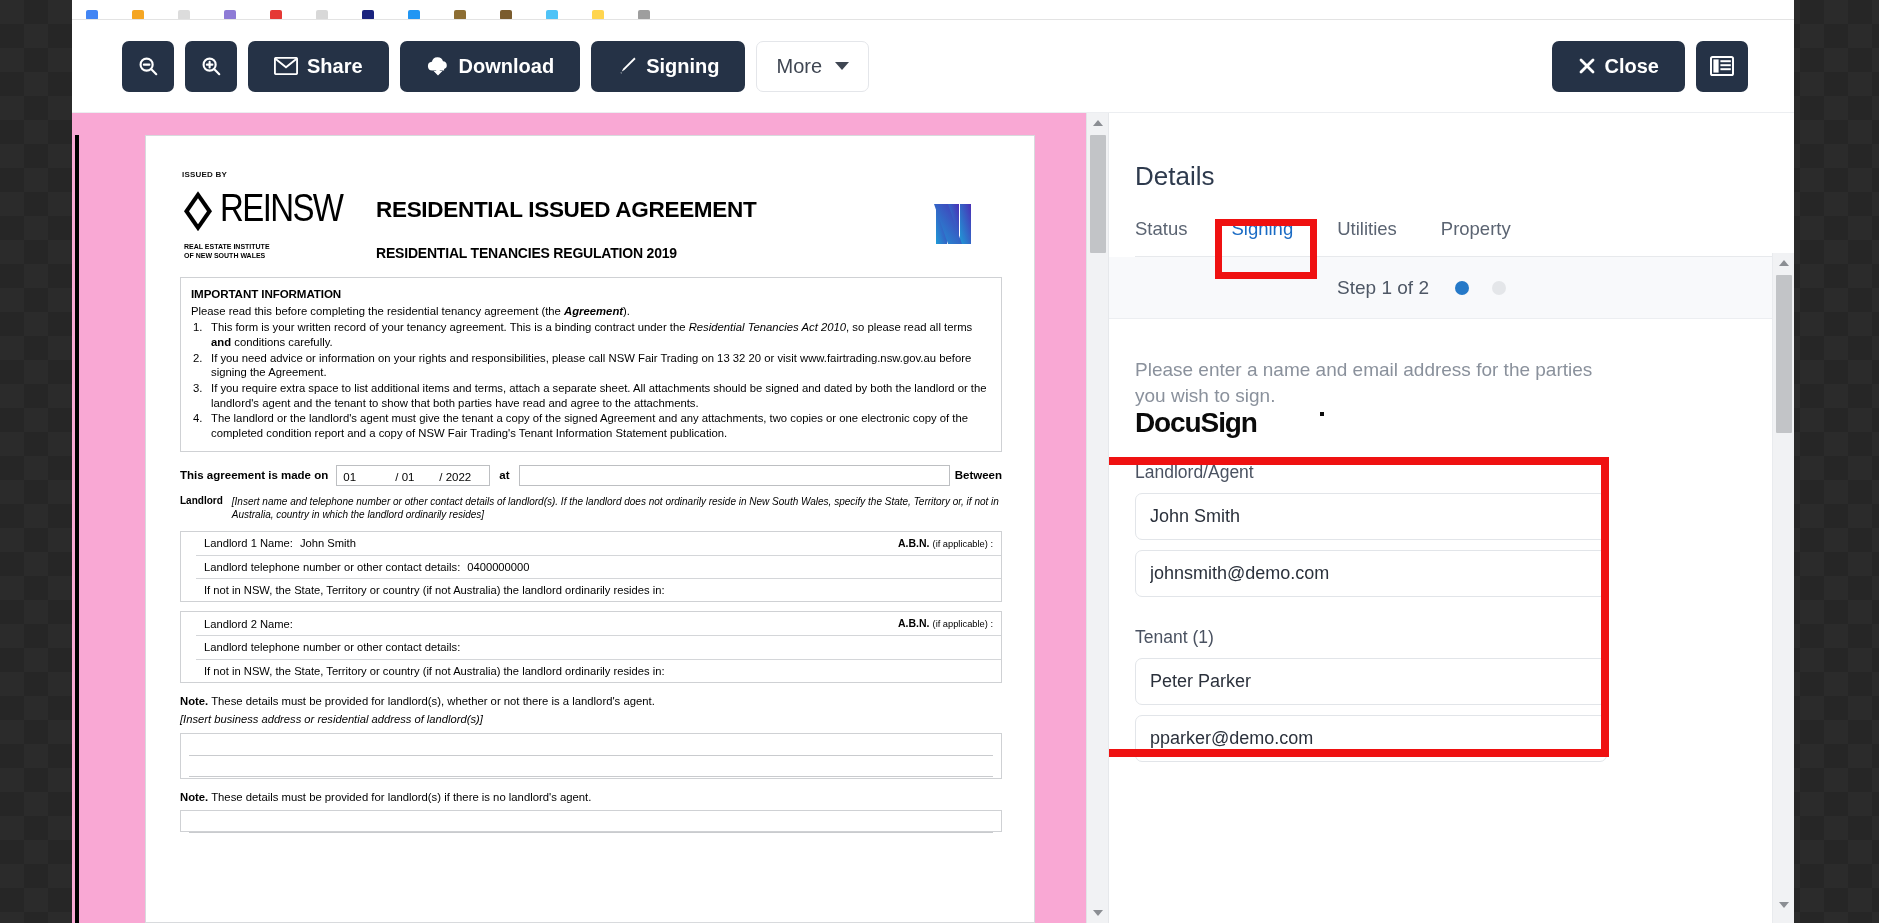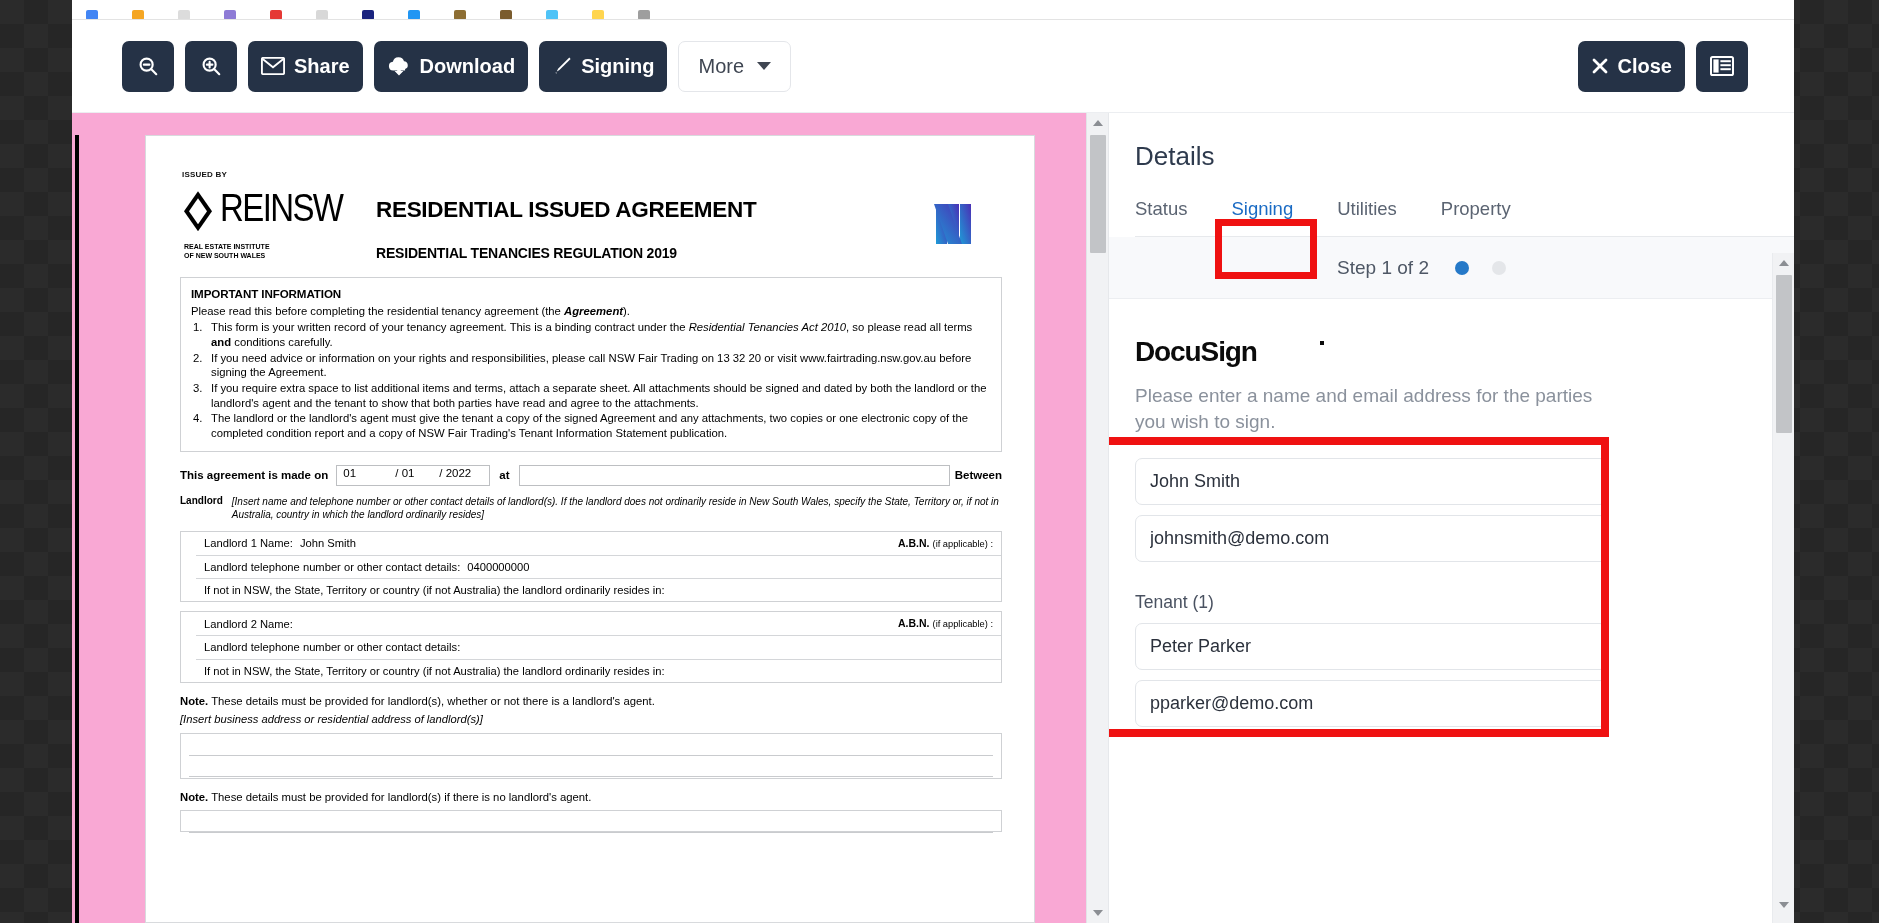--- a/index.html
+++ b/index.html
@@ -46,21 +46,21 @@
     display: flex; align-items: center;
     padding: 0 46px 0 50px;
   }
   .tb-left { display: flex; align-items: center; gap: 11px; }
   .tb-right { display: flex; align-items: center; gap: 11px; margin-left: auto; }
 
   .btn-dark {
     background: #253246; color: #ffffff;
     border: none; border-radius: 7px;
     height: 51px; display: inline-flex; align-items: center; justify-content: center;
-    gap: 9px; padding: 0 13px;
+    gap: 9px; padding: 0 26px;
     font-size: 20px; font-weight: 700;
     font-family: "Liberation Sans", sans-serif;
     cursor: pointer; white-space: nowrap;
   }
   .btn-dark.icon-only { width: 52px; padding: 0; }
   .btn-more {
     background: #ffffff; color: #3f4652;
     border: 1px solid #e4e6ea; border-radius: 7px;
     height: 51px; display: inline-flex; align-items: center; justify-content: center;
     gap: 13px; padding: 0 19px;
@@ -139,21 +139,21 @@
   #important-list { list-style: none; counter-reset: ii; }
   #important-list li { counter-increment: ii; position: relative; padding-left: 20px; margin-top: 1px;}
   #important-list li::before { content: counter(ii) "."; position: absolute; left: 2px; }
   .it { font-style: italic; }
   .bd { font-weight: 700; }
   .bdi { font-weight: 700; font-style: italic; }
 
   
   #made-on-row { display:flex; align-items:center; margin: 13px 10px 0 12px; font-size: 11.5px; }
   #made-on-label { font-weight: 700; margin-right: 8px; white-space: nowrap;}
-  .date-box { border:1px solid #bdbfc2; height: 21px; display:flex; align-items:flex-start; padding:0 6px;}
+  .date-box { border:1px solid #bdbfc2; height: 21px; display:flex; align-items:flex-end; padding:0 6px;}
   .date-box span { display:inline-block; }
   .d-dd { width: 52px; }
   .d-mm { width: 44px; }
   .d-yy { width: 44px; }
   #at-label { font-weight: 700; margin: 0 9px; }
   #at-box { border:1px solid #bdbfc2; height:21px; flex:1; }
   #between-label { font-weight: 700; margin-left: 5px; white-space: nowrap;}
 
   
   #landlord-inst { display:flex; margin: 9px 10px 0 12px; font-size: 10px;}
@@ -189,21 +189,21 @@
   }
   .sb-arrow { width:22px; height:20px; display:flex; align-items:center; justify-content:center;}
   .sb-arrow .tri-up { width:0;height:0;border-left:5px solid transparent;border-right:5px solid transparent;border-bottom:6px solid #8b8e93;}
   .sb-arrow .tri-dn { width:0;height:0;border-left:5px solid transparent;border-right:5px solid transparent;border-top:6px solid #8b8e93;}
   #doc-thumb { position:absolute; top:22px; left:3px; width:16px; height:118px; background:#c2c4c7; border-radius:1px;}
   #doc-sb-dn { position:absolute; bottom:0; left:0; }
 
   
   #details-panel { position:relative; flex:1; background:#ffffff; display:flex; flex-direction:column; }
   #details-head { padding: 28px 0 0 26px; }
-  #details-title { font-size: 26px; color:#2e3a4d; font-weight:400; }
+  #details-title { font-size: 26px; color:#2e3a4d; font-weight:400;margin-top:20px; }
   #tabs { display:flex; align-items:flex-end; gap: 0; margin-top: 22px; padding-left: 0px;
           border-bottom: 1px solid #e7e9ec; }
   .tab { font-size: 18.5px; color:#5b6472; padding: 4px 22px 16px 22px; cursor:pointer; white-space:nowrap;}
   .tab:first-child { padding-left: 0; margin-left: 0;}
   .tab.active { color:#1a6bc4; }
   #tab-highlight {
     position:absolute; left: 106px; top: 106px; width: 102px; height: 60px;
     border: 7px solid #ef1111; pointer-events:none;
   }
 
@@ -514,30 +514,31 @@
       <div id="step-bar">
         <span id="step-label">Step 1 of 2</span>
         <span class="dots">
           <span class="dot on"></span>
           <span class="dot"></span>
         </span>
       </div>
 
       <div id="signing-body">
 
+        <div id="ds-instruction">Please enter a name and email address for the parties you wish to sign.</div>
+
         <div id="docusign-logo">
           <svg width="210" height="30" viewBox="0 0 210 30">
             <text x="0" y="24" font-family="Liberation Sans, sans-serif" font-size="28" font-weight="700" fill="#0b0b0b" letter-spacing="-1.1">DocuSign</text>
             <rect x="185" y="4" width="4" height="4" fill="#0b0b0b"></rect>
           </svg>
         </div>
 
-        <div id="ds-instruction">Please enter a name and email address for the parties you wish to sign.</div>
-
         <div id="fields-wrap">
+          <div class="field-label">Landlord/Agent</div>
           <input class="field-input" type="text" value="John Smith" style="">
           <input class="field-input" type="text" value="johnsmith@demo.com" style="">
 
           <div class="field-label second">Tenant (1)</div>
           <input class="field-input" type="text" value="Peter Parker" style="">
           <input class="field-input" type="text" value="pparker@demo.com" style="">
         </div>
 
         <div id="fields-highlight"></div>
       </div>

